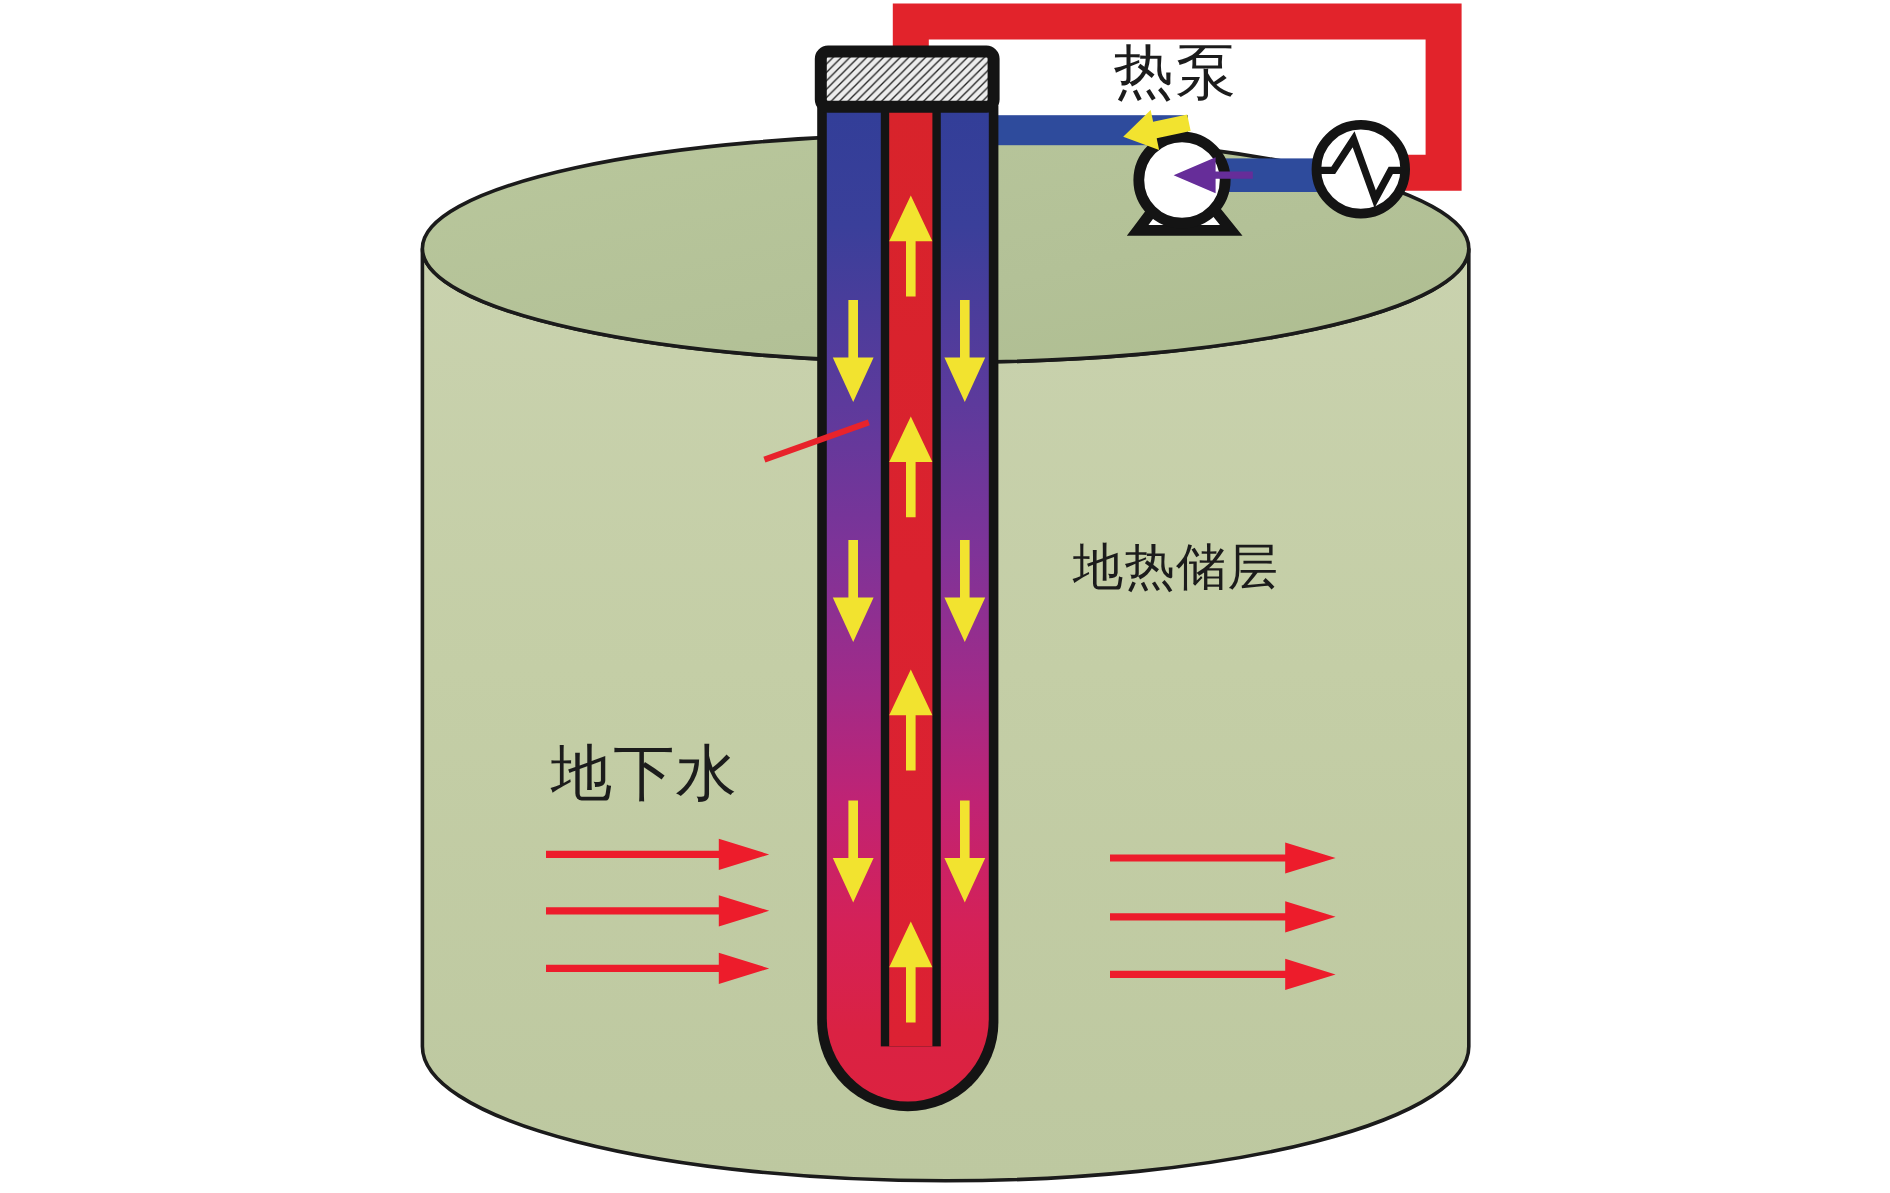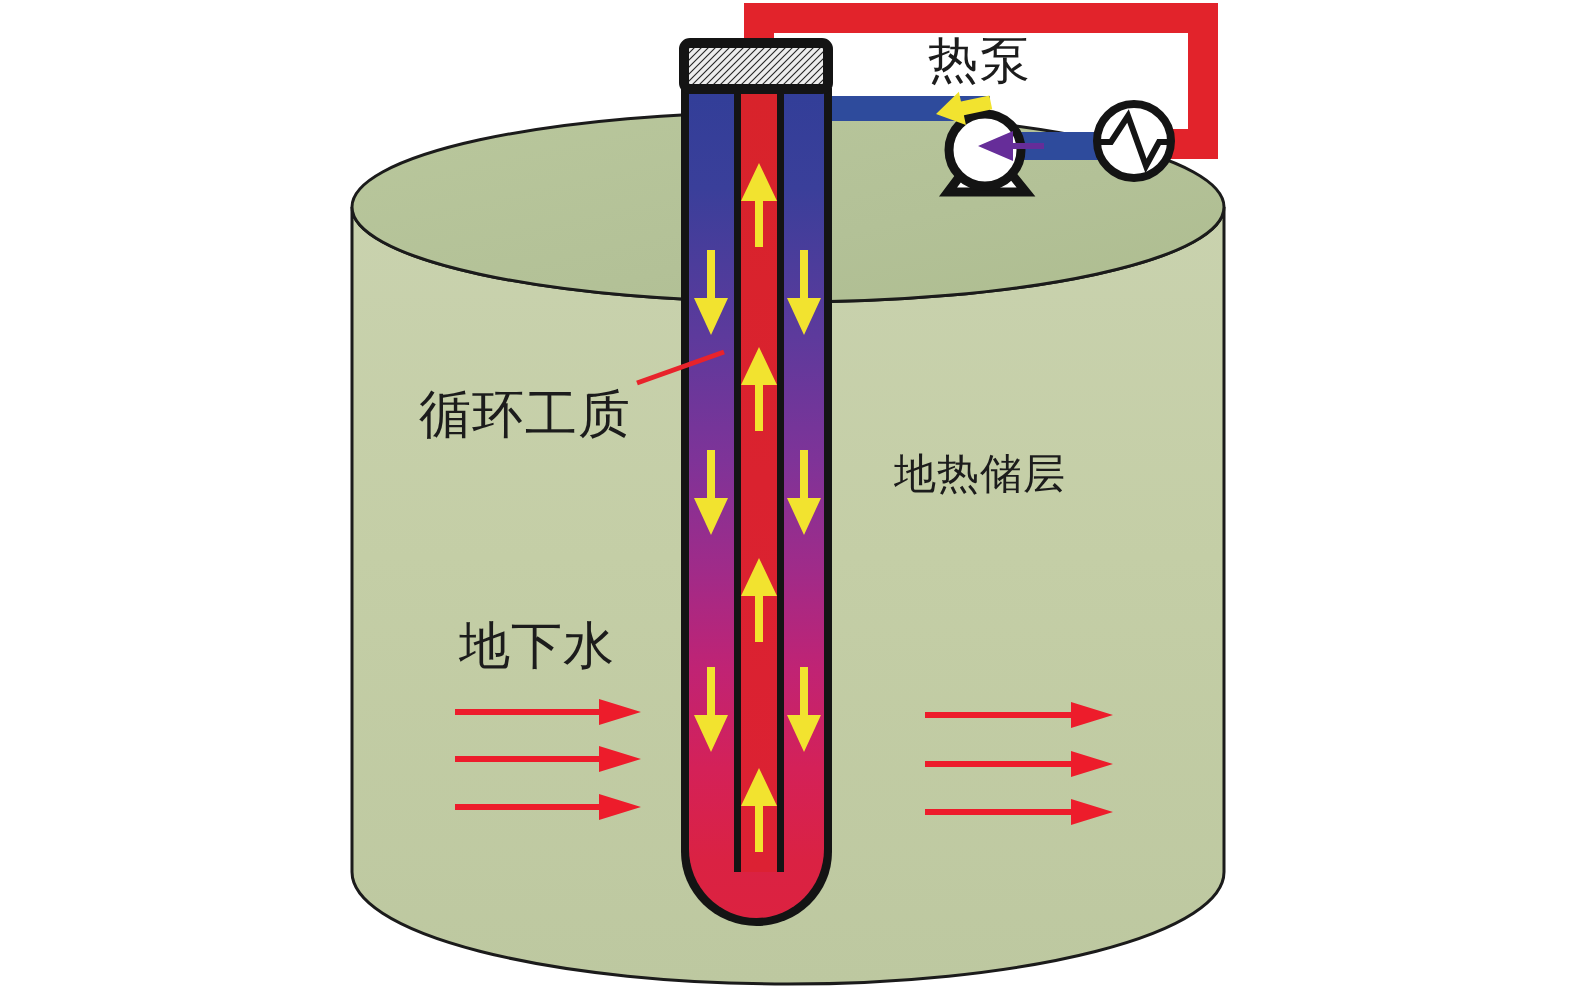--- a/index.html
+++ b/index.html
@@ -118,18 +118,17 @@
       <polygon points="1113,715 1071,702 1071,712 925,712 925,718 1071,718 1071,728"></polygon>
       <polygon points="1113,764 1071,751 1071,761 925,761 925,767 1071,767 1071,777"></polygon>
       <polygon points="1113,812 1071,799 1071,809 925,809 925,815 1071,815 1071,825"></polygon>
     </g>
 
     <line x1="637" y1="383" x2="724" y2="352" stroke="#e8232b" stroke-width="5"></line>
   </svg>
 
   <div id="heat-pump-label" class="cjk-label">热泵</div>
 
-  <div id="working-fluid-label" class="cjk-label">循环工质</div>
 
   <div id="reservoir-label" class="cjk-label">地热储层</div>
 
   <div id="groundwater-label" class="cjk-label">地下水</div>
 </div>
 
 </body></html>

